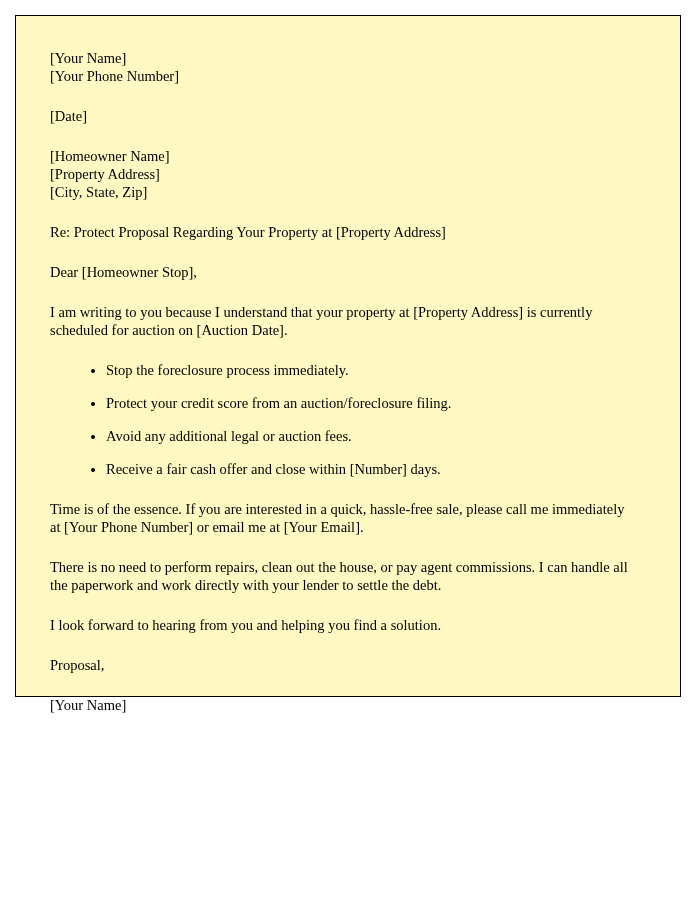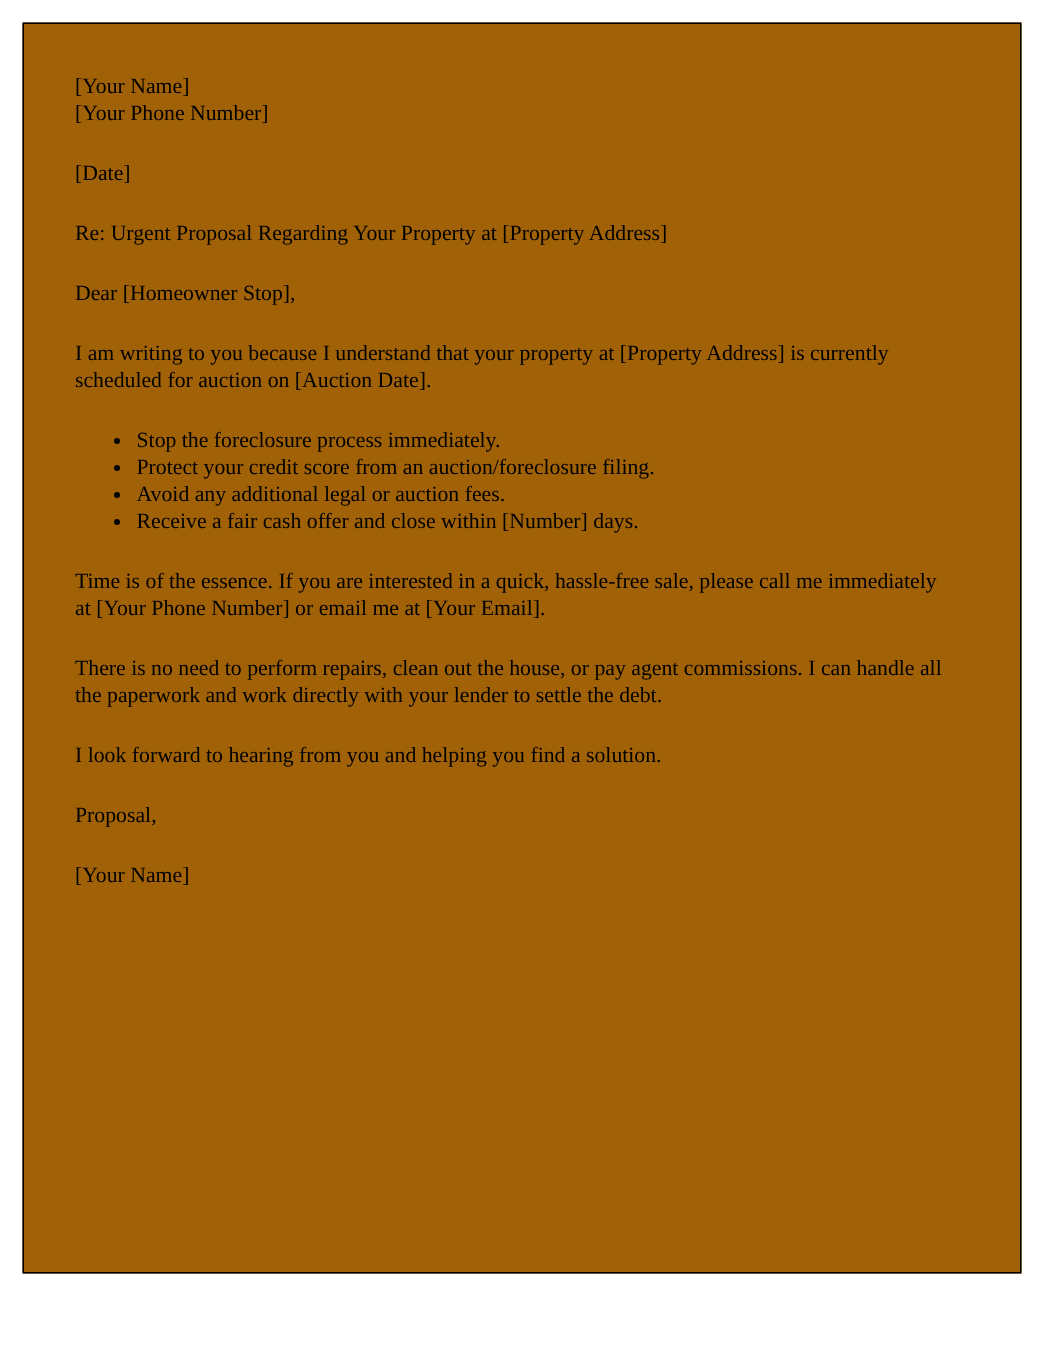--- a/index.html
+++ b/index.html
@@ -8,25 +8,25 @@
     background: #ffffff;
     width: 700px;
     height: 900px;
     overflow: hidden;
   }
   .letter-border {
     position: absolute;
     top: 15px;
     left: 15px;
     width: 666px;
-    height: 834px;
+    height: 682px;
     border: 1px solid #000000;
     box-sizing: border-box;
     padding: 33px 48px 30px 34px;
-    background: #a16207;
+    background: #fef9c3;
   }
   .letter-content {
     font-family: "Liberation Serif", "DejaVu Serif", serif;
     font-size: 14.5px;
     line-height: 18px;
     color: #000000;
   }
   .block {
     margin: 0 0 18px 0;
   }
@@ -37,40 +37,45 @@
     margin: 22px 0;
   }
   .para:first-child {
     margin-top: 0;
   }
   ul.benefits {
     margin: 18px 0;
     padding-left: 41px;
   }
   ul.benefits li {
-    margin: 0;
+    margin: 15px;
     padding-left: 0;
     line-height: 18px;
   }
 </style>
 </head>
 <body>
 
 <div class="letter-border">
   <div class="letter-content">
 
     <div class="block">
       <div>[Your Name]</div>
       <div>[Your Phone Number]</div>
     </div>
 
     <p class="para">[Date]</p>
 
+    <div class="block">
+      <div>[Homeowner Name]</div>
+      <div>[Property Address]</div>
+      <div>[City, State, Zip]</div>
+    </div>
 
-    <p class="para">Re: Urgent Proposal Regarding Your Property at [Property Address]</p>
+    <p class="para">Re: Protect Proposal Regarding Your Property at [Property Address]</p>
 
     <p class="para">Dear [Homeowner Stop],</p>
 
     <p class="para">I am writing to you because I understand that your property at [Property Address] is currently scheduled for auction on [Auction Date].</p>
 
 
     <ul class="benefits">
       <li>Stop the foreclosure process immediately.</li>
       <li>Protect your credit score from an auction/foreclosure filing.</li>
       <li>Avoid any additional legal or auction fees.</li>

